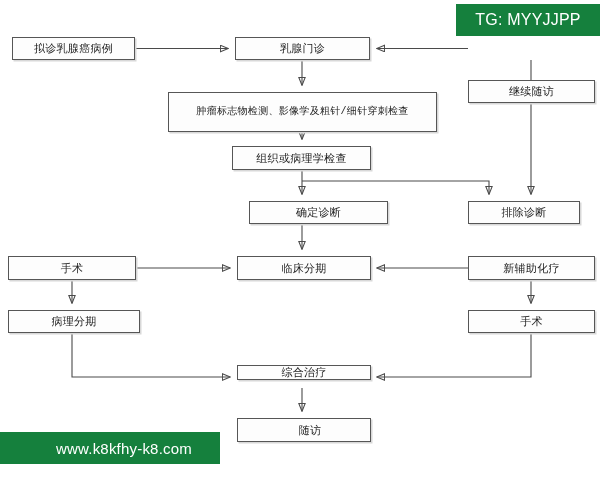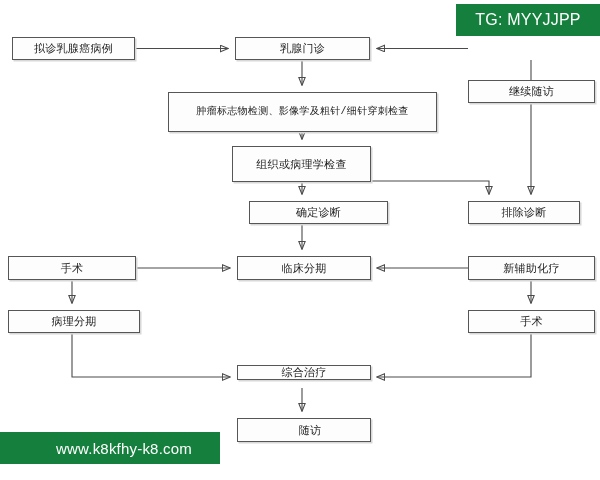--- a/index.html
+++ b/index.html
@@ -107,21 +107,21 @@
   </svg>
 
   <div class="node" style="left:12px;  top:37px;  width:123px; height:23px;">拟诊乳腺癌病例</div>
 
   <div class="node" style="left:235px; top:37px;  width:135px; height:23px;">乳腺门诊</div>
 
   <div class="node" style="left:468px; top:37px;  width:127px; height:23px;margin-top:43px;">继续随访</div>
 
   <div class="node small-text" style="left:168px; top:92px; width:269px; height:40px;font-family:Liberation Mono, monospace;">肿瘤标志物检测、影像学及粗针/细针穿刺检查</div>
 
-  <div class="node" style="left:232px; top:146px; width:139px; height:36px;">组织或病理学检查</div>
+  <div class="node" style="left:232px; top:146px; width:139px; height:24px;">组织或病理学检查</div>
 
   <div class="node" style="left:249px; top:201px; width:139px; height:23px;">确定诊断</div>
 
   <div class="node" style="left:468px; top:201px; width:112px; height:23px;">排除诊断</div>
 
   <div class="node" style="left:8px;   top:256px; width:128px; height:24px;">手术</div>
 
   <div class="node" style="left:468px; top:256px; width:127px; height:24px;">新辅助化疗</div>
 
   <div class="node" style="left:237px; top:256px; width:134px; height:24px;">临床分期</div>

